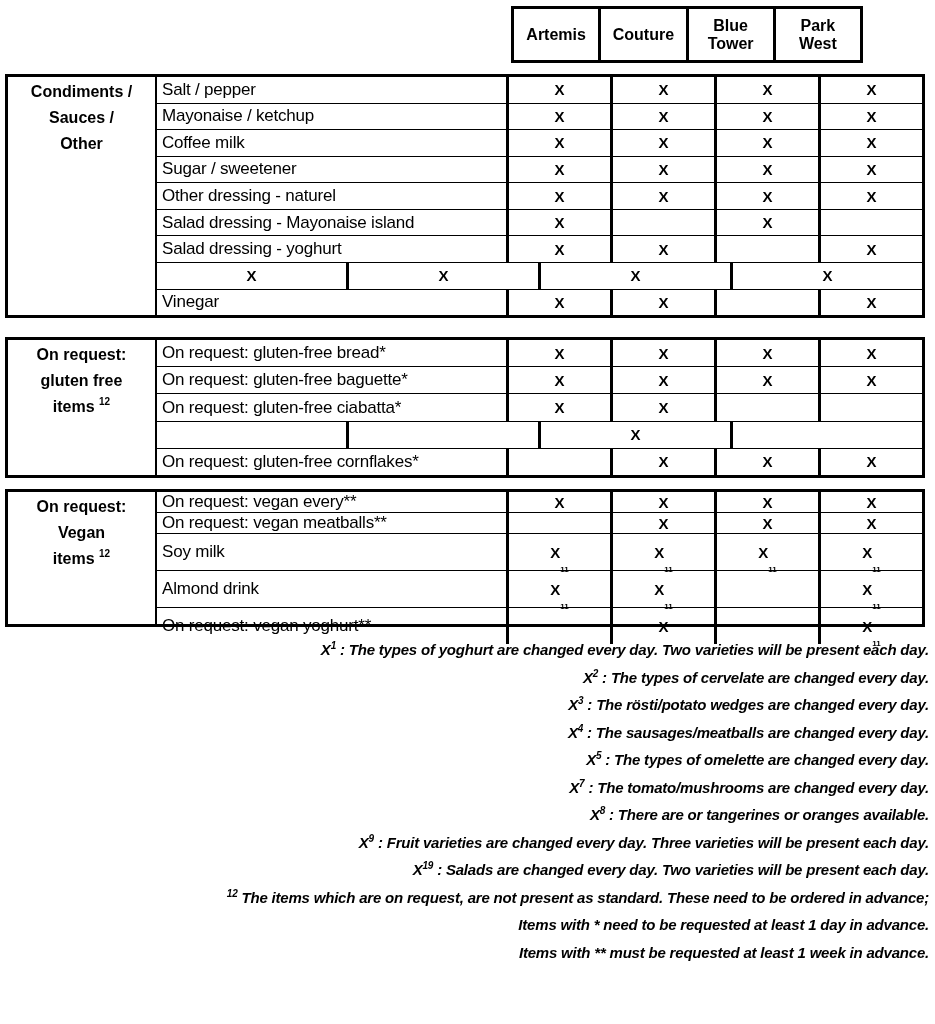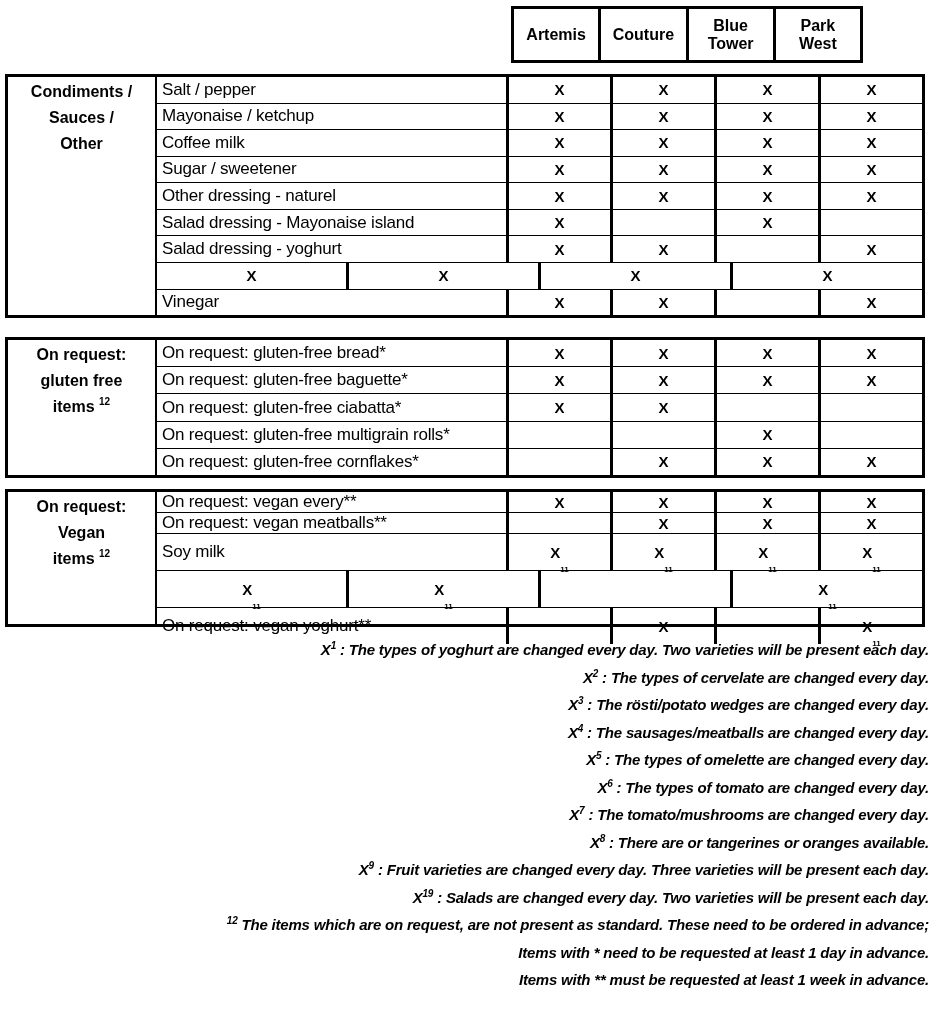--- a/index.html
+++ b/index.html
@@ -153,21 +153,20 @@
             <div class="mark">X</div>
           </div>
           <div class="trow">
             <div class="item">On request: gluten-free ciabatta*</div>
             <div class="mark">X</div>
             <div class="mark">X</div>
             <div class="mark"></div>
             <div class="mark"></div>
           </div>
           <div class="trow">
-            <div class="item">On request: gluten-free multigrain rolls*</div>
             <div class="mark"></div>
             <div class="mark"></div>
             <div class="mark">X</div>
             <div class="mark"></div>
           </div>
           <div class="trow">
             <div class="item">On request: gluten-free cornflakes*</div>
             <div class="mark"></div>
             <div class="mark">X</div>
             <div class="mark">X</div>
@@ -193,20 +192,21 @@
             <div class="mark">X</div>
           </div>
           <div class="trow">
             <div class="item">Soy milk</div>
             <div class="mark">X<sup>11</sup></div>
             <div class="mark">X<sup>11</sup></div>
             <div class="mark">X<sup>11</sup></div>
             <div class="mark">X<sup>11</sup></div>
           </div>
           <div class="trow">
+            <div class="item">Almond drink</div>
             <div class="mark">X<sup>11</sup></div>
             <div class="mark">X<sup>11</sup></div>
             <div class="mark"></div>
             <div class="mark">X<sup>11</sup></div>
           </div>
           <div class="trow">
             <div class="item">On request: vegan yoghurt**</div>
             <div class="mark"></div>
             <div class="mark">X</div>
             <div class="mark"></div>
@@ -215,21 +215,20 @@
         </div>
       </div>
     </div>
 
   <div id="footnotes-host" class="footnotes">
       <div class="fline">X<sup>1</sup> : The types of yoghurt are changed every day. Two varieties will be present each day.</div>
       <div class="fline">X<sup>2</sup> : The types of cervelate are changed every day.</div>
       <div class="fline">X<sup>3</sup> : The rösti/potato wedges are changed every day.</div>
       <div class="fline">X<sup>4</sup> : The sausages/meatballs are changed every day.</div>
       <div class="fline">X<sup>5</sup> : The types of omelette are changed every day.</div>
-      <div class="fline">X<sup>6</sup> : The types of tomato are changed every day.</div>
       <div class="fline">X<sup>7</sup> : The tomato/mushrooms are changed every day.</div>
       <div class="fline">X<sup>8</sup> : There are or tangerines or oranges available.</div>
       <div class="fline">X<sup>9</sup> : Fruit varieties are changed every day. Three varieties will be present each day.</div>
       <div class="fline">X<sup>19</sup> : Salads are changed every day. Two varieties will be present each day.</div>
       <div class="fline"><sup>12</sup> The items which are on request, are not present as standard. These need to be ordered in advance;</div>
       <div class="fline indent">Items with * need to be requested at least 1 day in advance.</div>
       <div class="fline indent">Items with ** must be requested at least 1 week in advance.</div>
     </div>
 
 </div>

